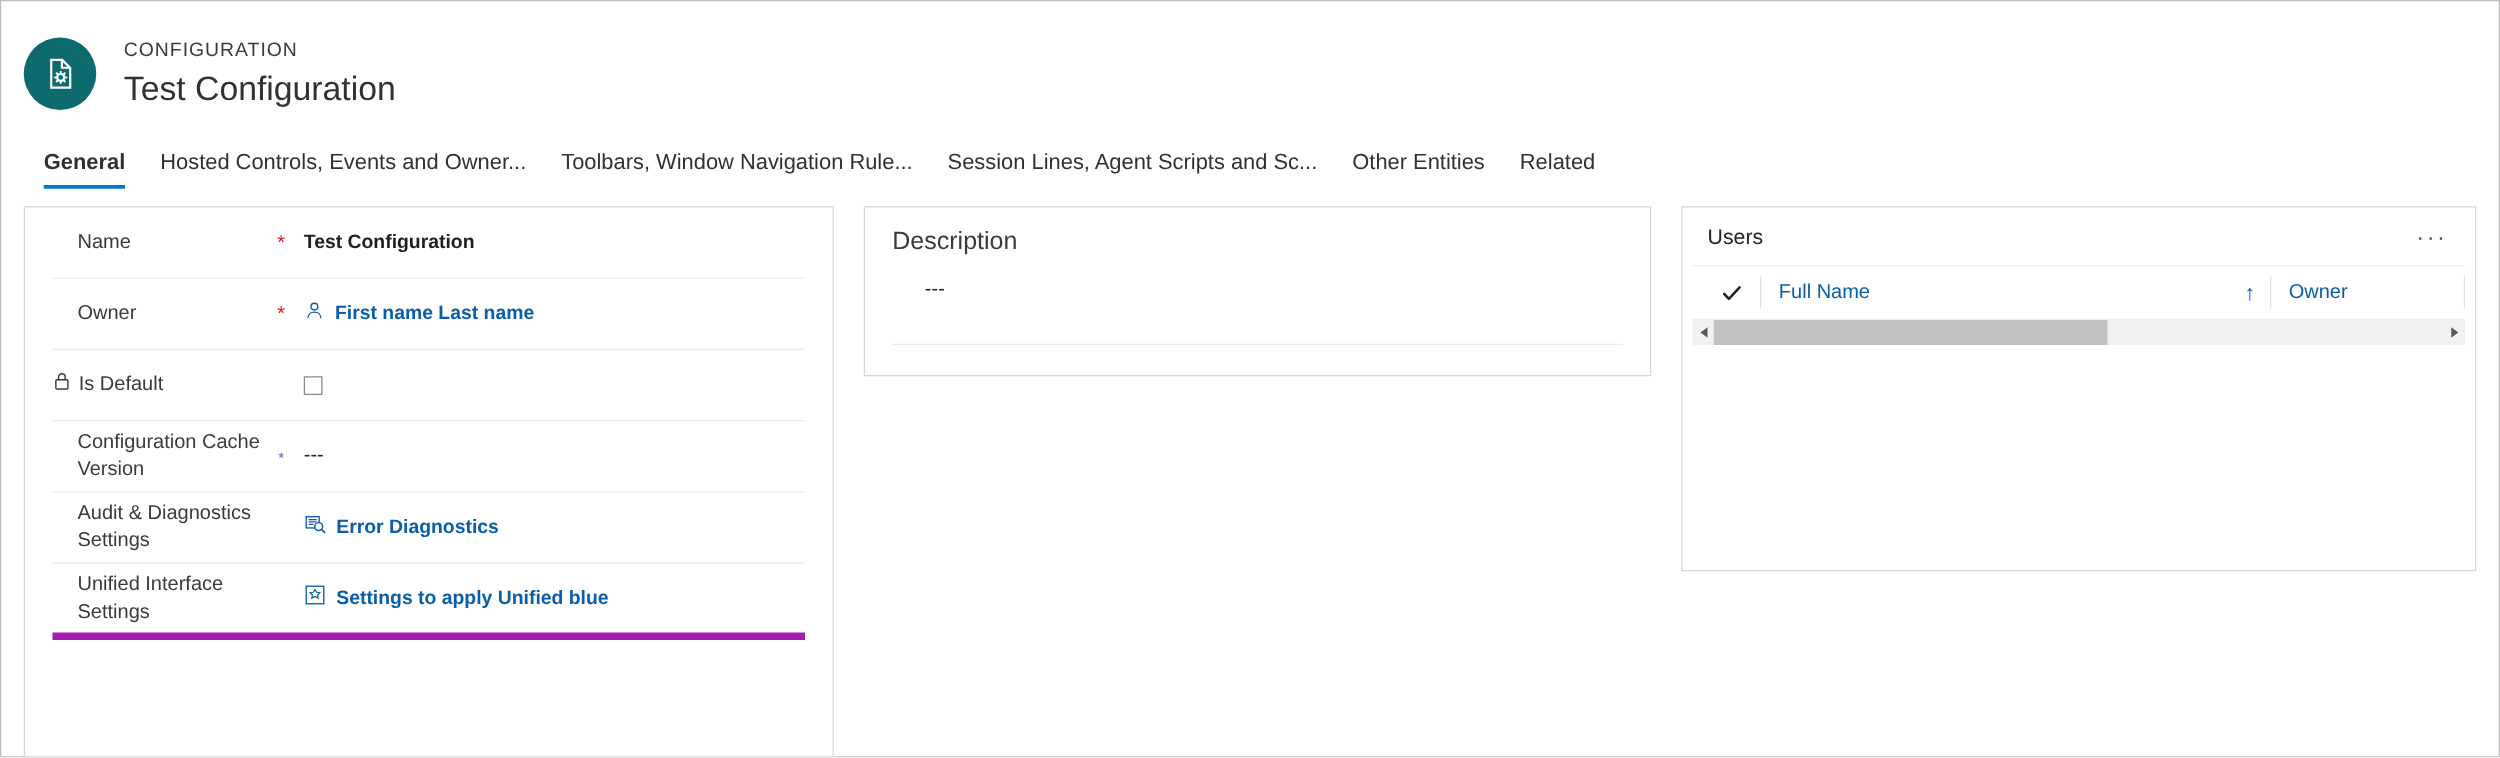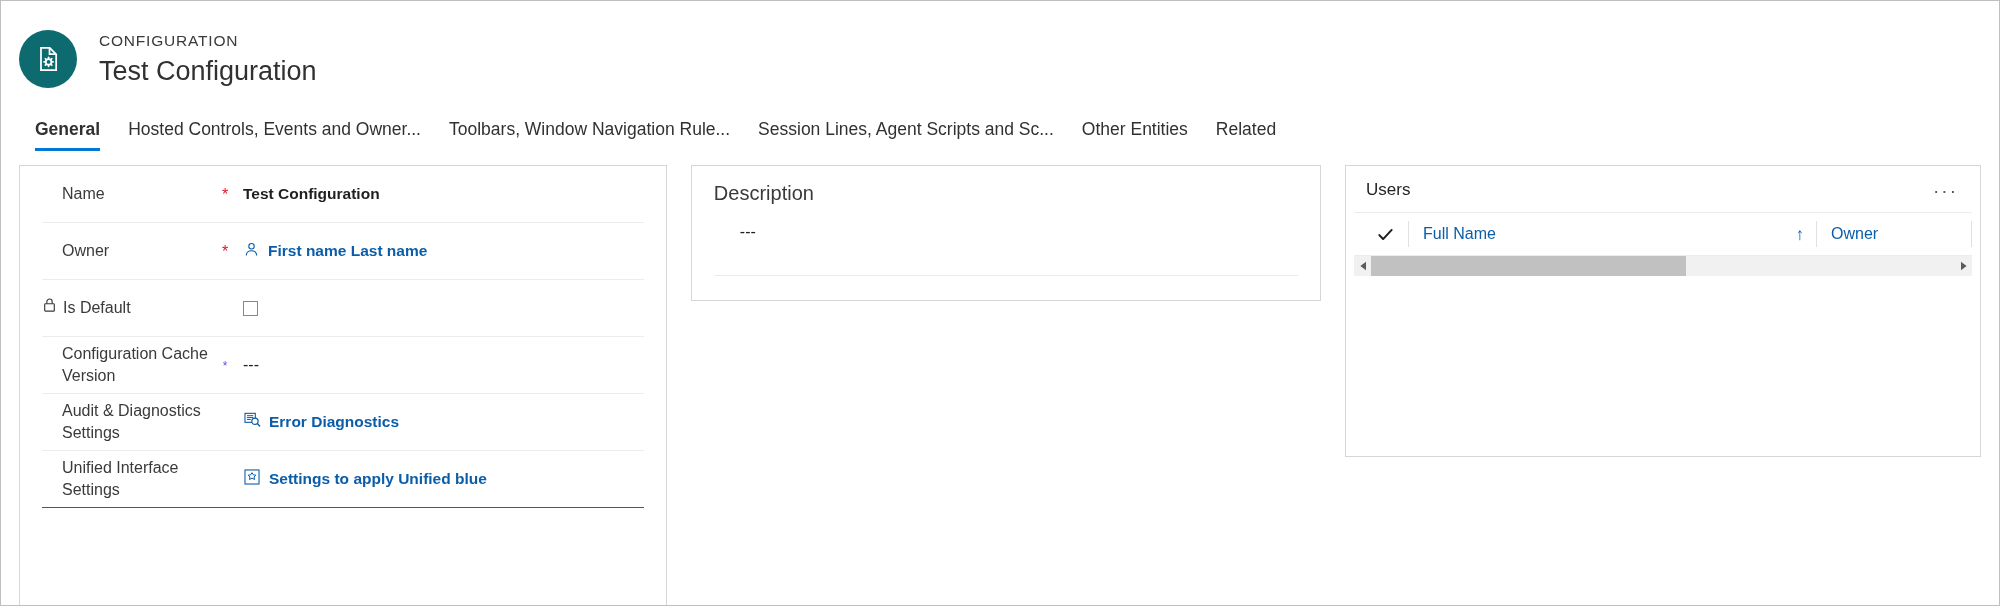--- a/index.html
+++ b/index.html
@@ -91,21 +91,21 @@
     padding: 0 0 0 0;
   }
   .form-row {
     display: flex;
     align-items: center;
     border-bottom: 1px solid #ececec;
     margin: 0 22px 0 22px;
     min-height: 57px;
     padding: 6px 0;
   }
-  .form-row:last-child { border-bottom: 1px solid #a21caf; }
+  .form-row:last-child { border-bottom: 6px solid #a21caf; }
   .field-label {
     width: 175px;
     flex: 0 0 175px;
     font-size: 16px;
     color: #3b3a39;
     line-height: 1.35;
     display: flex;
     align-items: flex-start;
     gap: 6px;
     padding-left: 20px;

